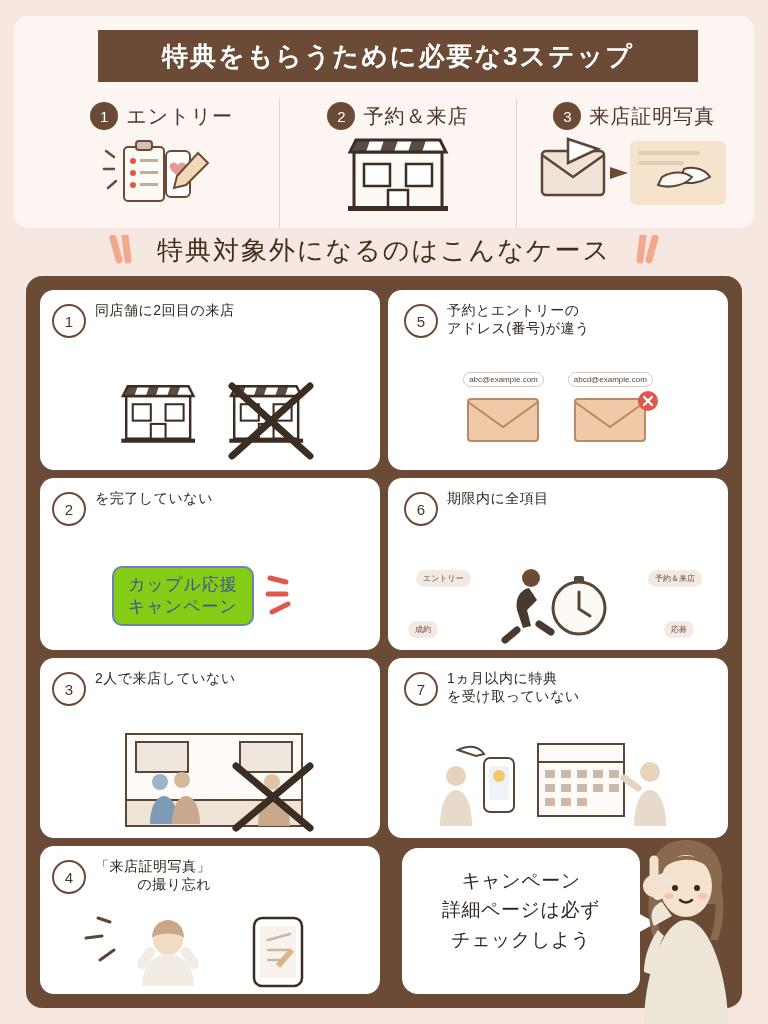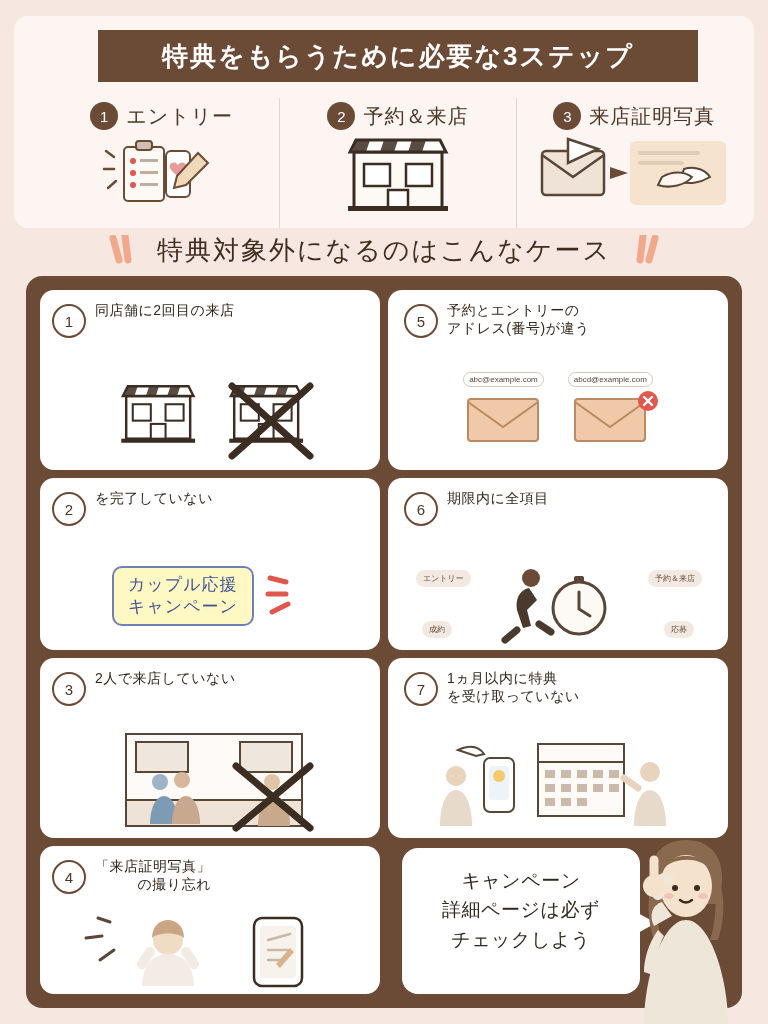--- a/index.html
+++ b/index.html
@@ -93,21 +93,21 @@
   .small-mail-label{
     font-size:8px;color:#5a4636;background:#fff;border:1px solid #d8c6ba;border-radius:9px;
     padding:2px 5px;white-space:nowrap;
   }
   .chip{
     font-size:8px;color:#6b4a36;background:#f2e9e2;border-radius:9px;padding:3px 7px;
     position:absolute;white-space:nowrap;
   }
   .camp-box{
     border:2px solid #6f7fb8;border-radius:10px;padding:6px 14px;color:#3f5296;
-    font-size:17px;line-height:1.3;letter-spacing:1px;background:#fef9c3;
+    font-size:17px;text-align:center;line-height:1.3;letter-spacing:1px;background:#84cc16;
   }
 </style>
 </head>
 <body>
 
 <div class="page">
 
   <div class="top-card">
 
     <div class="ribbon">
@@ -283,21 +283,21 @@
         <div class="card-head" style="padding-left:16px;">
           <div class="badge">6</div>
           <div class="card-title center" style="flex:1;">
             <div>期限内に全項目</div>
           </div>
         </div>
         <div class="card-art" style="height:80px;">
           <div style="position:relative;height:80px;">
             <div class="chip" style="left:28px;top:6px;">エントリー</div>
             <div class="chip" style="right:26px;top:6px;">予約＆来店</div>
-            <div class="chip" style="left:34px;bottom:6px;">成約</div>
+            <div class="chip" style="left:20px;bottom:6px;">成約</div>
             <div class="chip" style="right:34px;bottom:6px;">応募</div>
             <svg width="150" height="80" viewBox="0 0 150 80" style="position:absolute;left:95px;top:0;">
               <circle cx="96" cy="44" r="26" fill="#fdfaf5" stroke="#5a4636" stroke-width="3"></circle>
               <path d="M96 28v17l11 7" stroke="#5a4636" stroke-width="3" stroke-linecap="round" fill="none"></path>
               <rect x="91" y="12" width="10" height="7" rx="2" fill="#5a4636"></rect>
               <circle cx="48" cy="14" r="9" fill="#6b4a36"></circle>
               <path d="M46 24c-10 2-14 12-12 22l6 18 8-2-4-16 10-10z" fill="#4a3a2e"></path>
               <path d="M34 66l-12 10M56 60l12 8" stroke="#4a3a2e" stroke-width="7" stroke-linecap="round"></path>
             </svg>
           </div>

